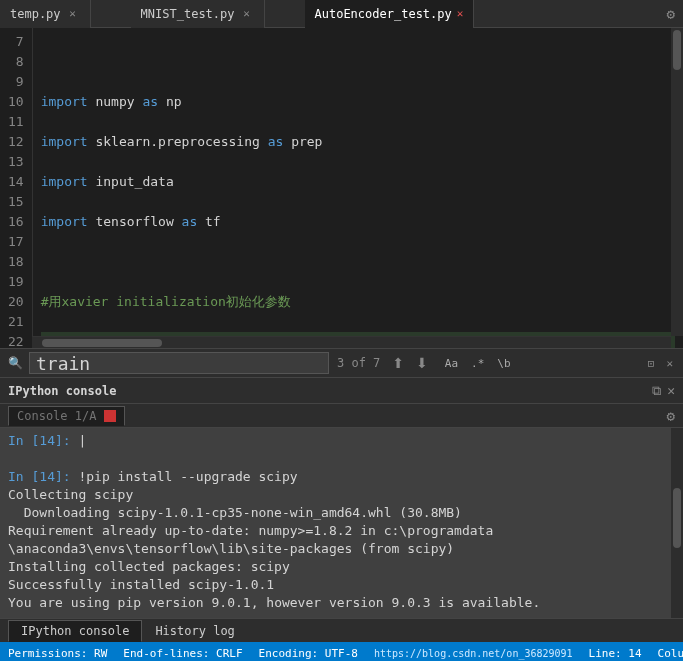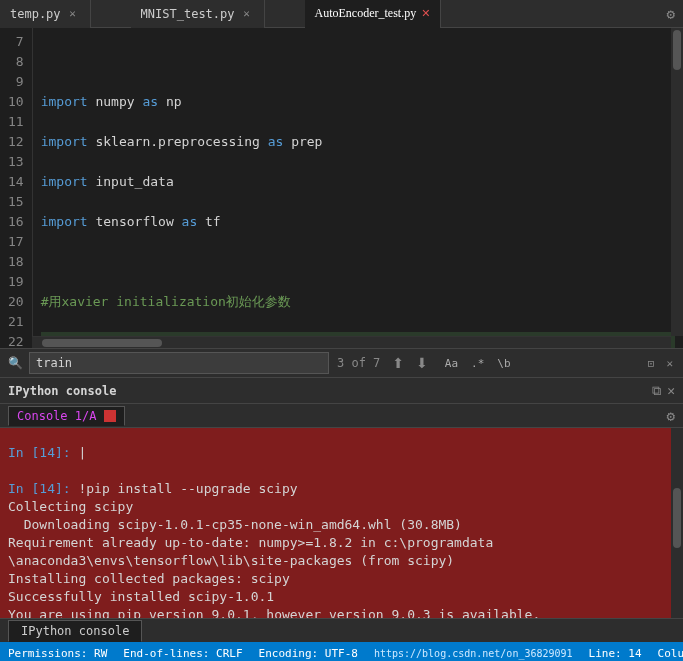--- a/index.html
+++ b/index.html
@@ -32,21 +32,20 @@
       color: #ccc;
       font-size: 12px;
       border-right: 1px solid #444;
       cursor: pointer;
       gap: 5px;
       white-space: nowrap;
     }
     .tab.active {
       background: #1e1e1e;
       color: #fff;
-      font-family: Liberation Serif, serif;
     }
     .tab-close {
       font-size: 11px;
       color: #888;
       cursor: pointer;
       width: 14px;
       height: 14px;
       display: flex;
       align-items: center;
       justify-content: center;
@@ -161,21 +160,21 @@
       color: #888;
       font-size: 12px;
       cursor: pointer;
       padding: 2px;
     }
     .search-input {
       background: #3c3c3c;
       border: 1px solid #555;
       color: #d4d4d4;
       padding: 2px 6px;
-      font-size: 12px;
+      font-size: 18px;
       font-family: Consolas, monospace;
       width: 300px;
       height: 22px;
       outline: none;
     }
     .search-count {
       color: #888;
       font-size: 12px;
       padding: 0 4px;
     }
@@ -246,21 +245,21 @@
       border-bottom: 1px solid #444;
       height: 24px;
       padding: 0 8px;
       gap: 4px;
     }
     .console-tab {
       display: flex;
       align-items: center;
       padding: 2px 8px;
       font-size: 12px;
-      color: #d946ef;
+      color: #737373;
       background: #3a3a3a;
       border: 1px solid #555;
       cursor: pointer;
       gap: 4px;
       height: 20px;
     }
     .console-tab.active {
       background: #1e1e1e;
       border-bottom-color: #1e1e1e;
     }
@@ -274,25 +273,25 @@
     }
     .console-gear {
       margin-left: auto;
       color: #888;
       cursor: pointer;
       font-size: 14px;
     }
 
     
     .console-output {
-      background: #7f1d1d;
+      background: #404040;
       color: #d4d4d4;
       height: 190px;
       overflow: hidden;
-      padding: 16px 8px;
+      padding: 4px 8px;
       line-height: 18px;
       font-size: 13px;
       position: relative;
     }
     .console-scrollbar {
       position: absolute;
       right: 0;
       top: 0;
       width: 12px;
       height: 100%;
@@ -477,20 +476,23 @@
   <div>You are <span style="color:#d4d4d4">using</span> pip version 9.0.1, however version 9.0.3 is available.</div>
   <div class="console-scrollbar">
     <div class="console-scrollbar-thumb"></div>
   </div>
 </div>
 
 <div class="bottom-tabs">
   <div class="bottom-tab active">
     <span>IPython console</span>
   </div>
+  <div class="bottom-tab">
+    <span>History log</span>
+  </div>
 </div>
 
 <div class="status-bar">
   <span class="status-item">Permissions: RW</span>
   <span class="status-item">End-of-lines: CRLF</span>
   <span class="status-item">Encoding: UTF-8</span>
   <span class="status-url">https://blog.csdn.net/on_36829091</span>
   <span class="status-item">Line: 14</span>
   <span class="status-item">Column: 23</span>
 

